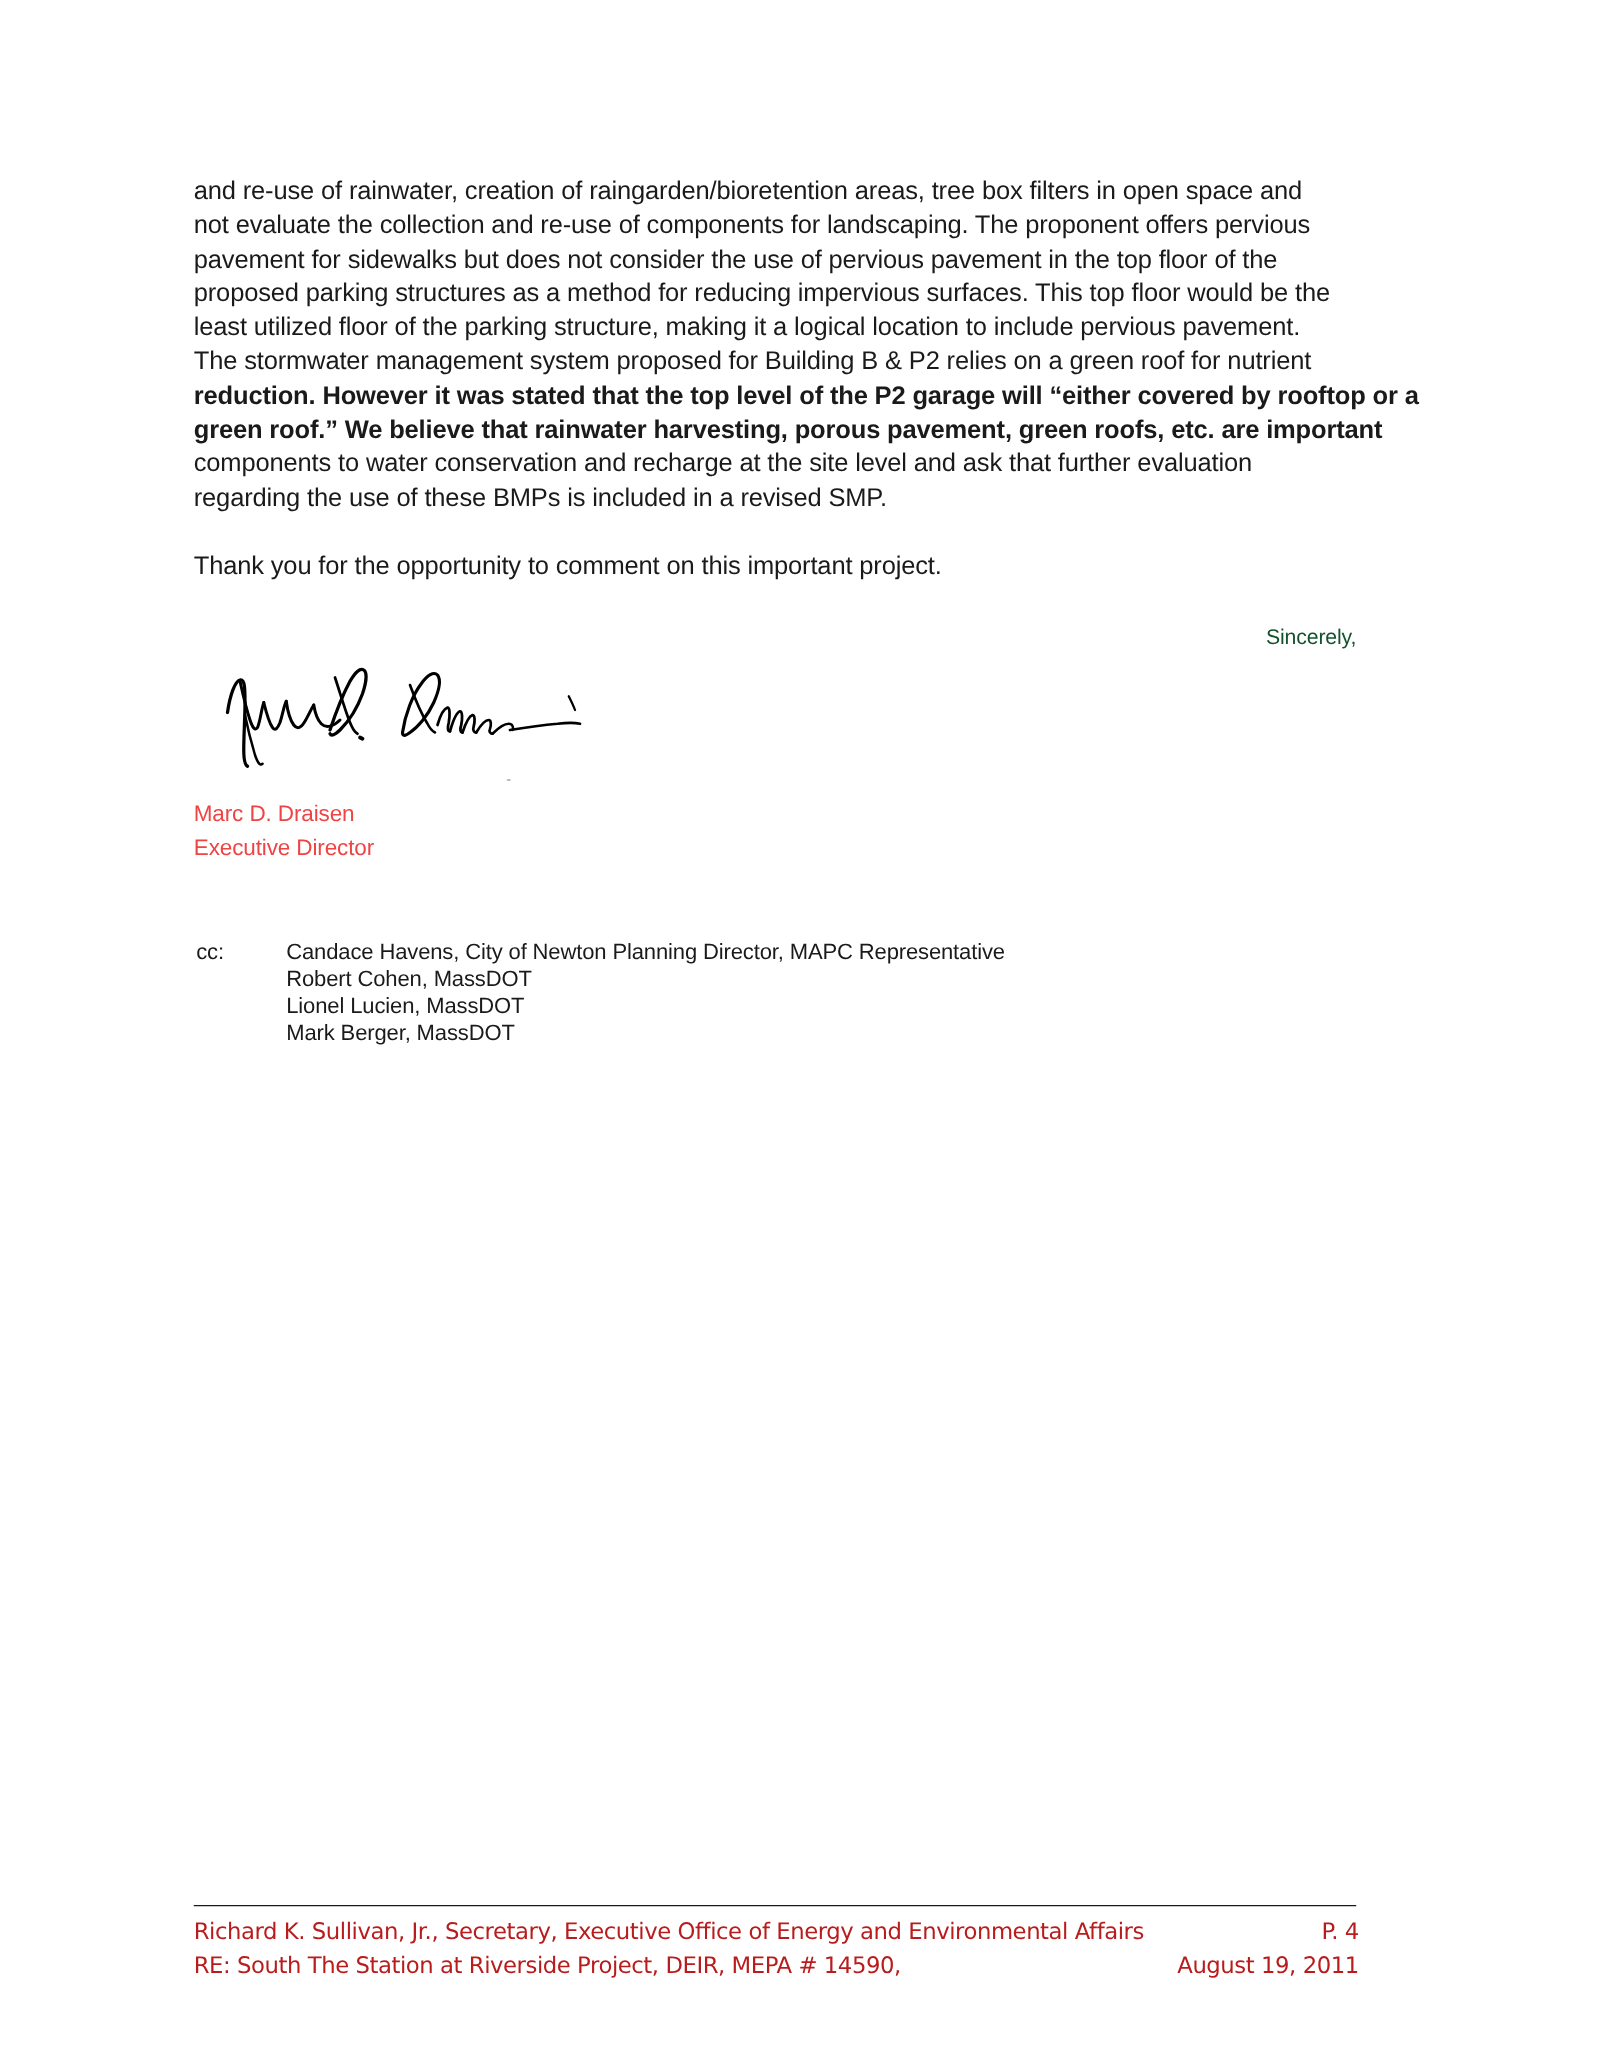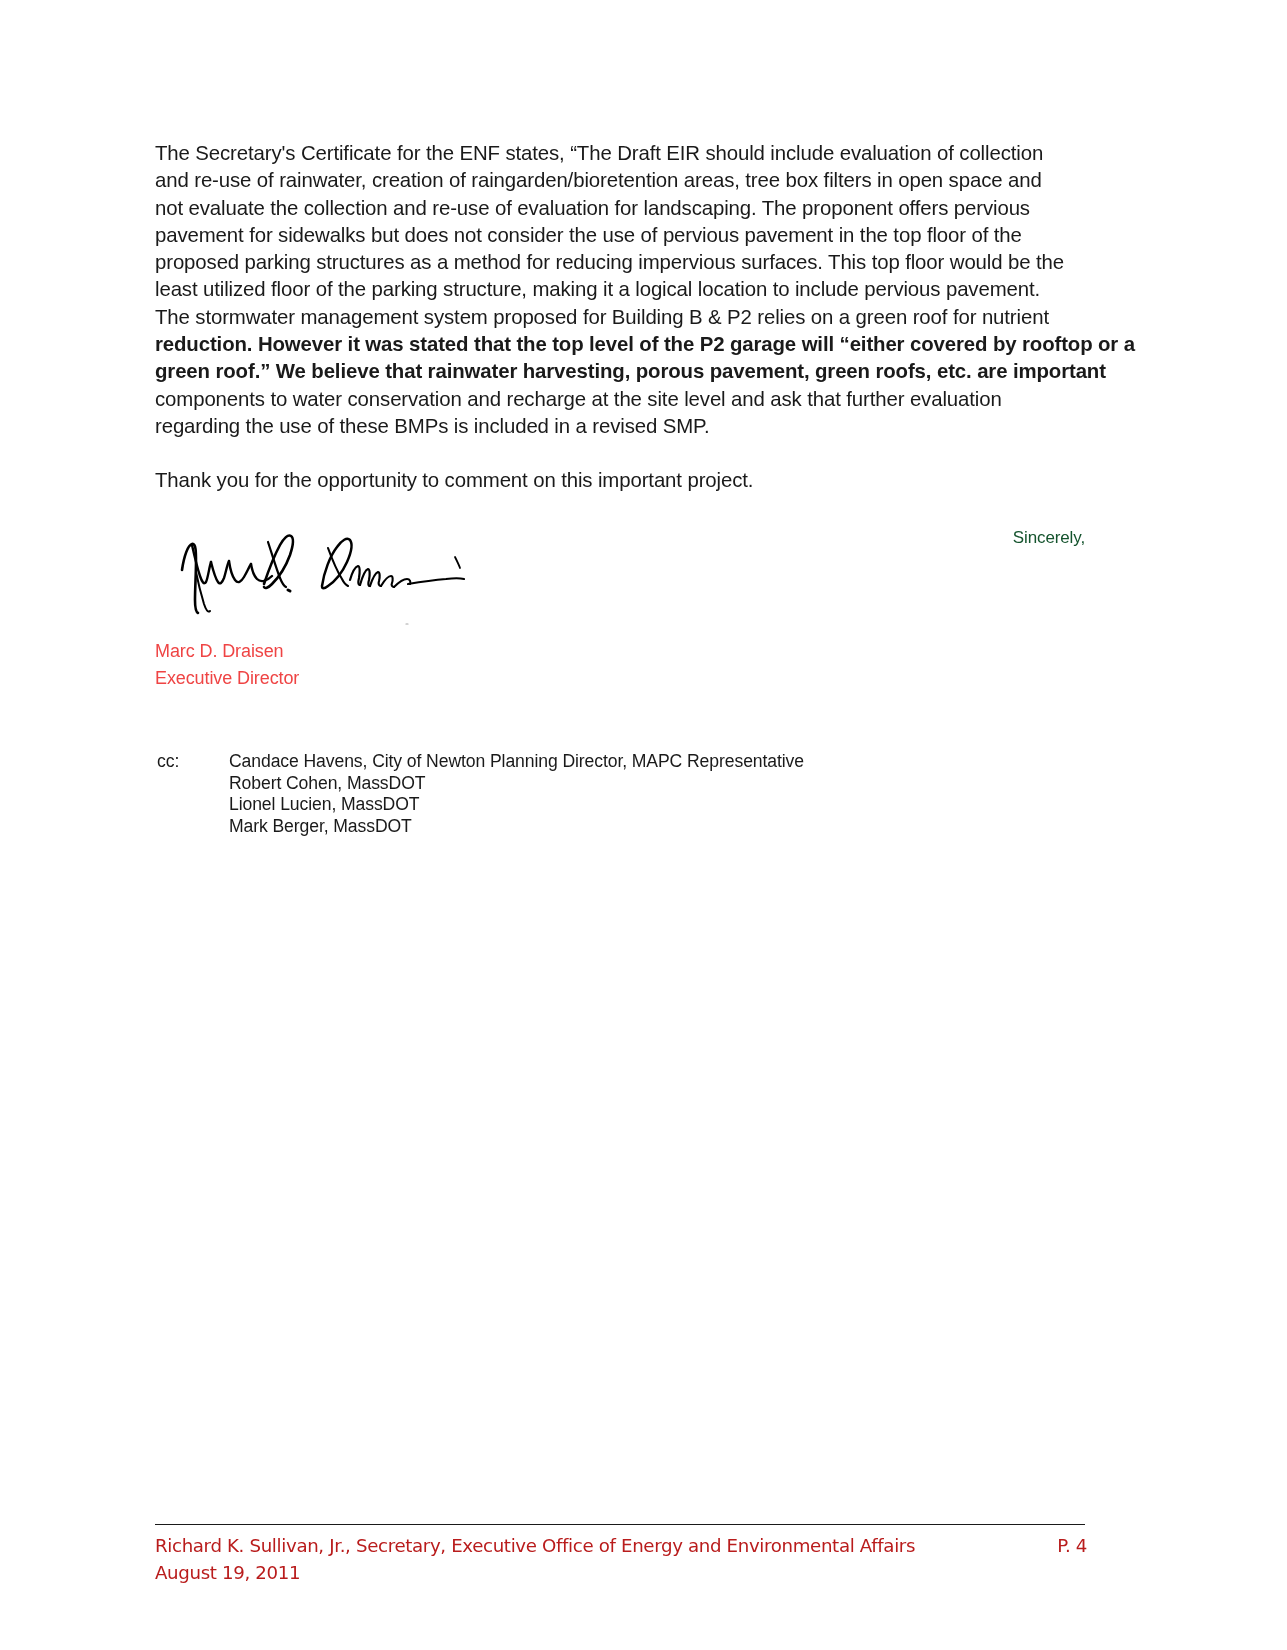--- a/index.html
+++ b/index.html
@@ -140,23 +140,22 @@
   .footer-right { text-align: center; }
 </style>
 </head>
 <body>
 
 <div class="page">
 
   <div class="letter-body">
 
     <p class="para">
-      <span style="display: block; white-space: nowrap;">The Secretary's Certificate for the ENF states, “The Draft EIR should include evaluation of collection</span>
       <span style="display: block; white-space: nowrap;">and re-use of rainwater, creation of raingarden/bioretention areas, tree box filters in open space and</span>
-      <span style="display: block; white-space: nowrap;">not evaluate the collection and re-use of evaluation for landscaping. The proponent offers pervious</span>
+      <span style="display: block; white-space: nowrap;">not evaluate the collection and re-use of components for landscaping. The proponent offers pervious</span>
       <span style="display: block; white-space: nowrap;">pavement for sidewalks but does not consider the use of pervious pavement in the top floor of the</span>
       <span style="display: block; white-space: nowrap;">proposed parking structures as a method for reducing impervious surfaces. This top floor would be the</span>
       <span style="display: block; white-space: nowrap;">least utilized floor of the parking structure, making it a logical location to include pervious pavement.</span>
       <span style="display: block; white-space: nowrap;">The stormwater management system proposed for Building B &amp; P2 relies on a green roof for nutrient</span>
       <span class="emph" style="display: block; white-space: nowrap;">reduction.  However it was stated that the top level of the P2 garage will “either covered by rooftop or a</span>
       <span class="emph" style="display: block; white-space: nowrap;">green roof.” We believe that rainwater harvesting, porous pavement, green roofs, etc. are important</span>
       <span style="display: block; white-space: nowrap;">components to water conservation and recharge at the site level and ask that further evaluation</span>
       <span style="display: block; white-space: nowrap;">regarding the use of these BMPs is included in a revised SMP.</span>
     </p>
 
@@ -218,17 +217,18 @@
   </div>
 
   <div class="footer-rule"></div>
 
   <div class="footer">
     <div class="footer-row">
       <span class="footer-left">Richard K. Sullivan, Jr., Secretary, Executive Office of Energy and Environmental Affairs</span>
       <span class="footer-right">P. 4</span>
     </div>
     <div class="footer-row">
+      <span class="footer-left">RE: South The Station at Riverside Project, DEIR, MEPA # 14590,</span>
       <span class="footer-right">August 19, 2011</span>
     </div>
   </div>
 
 </div>
 
 </body></html>

